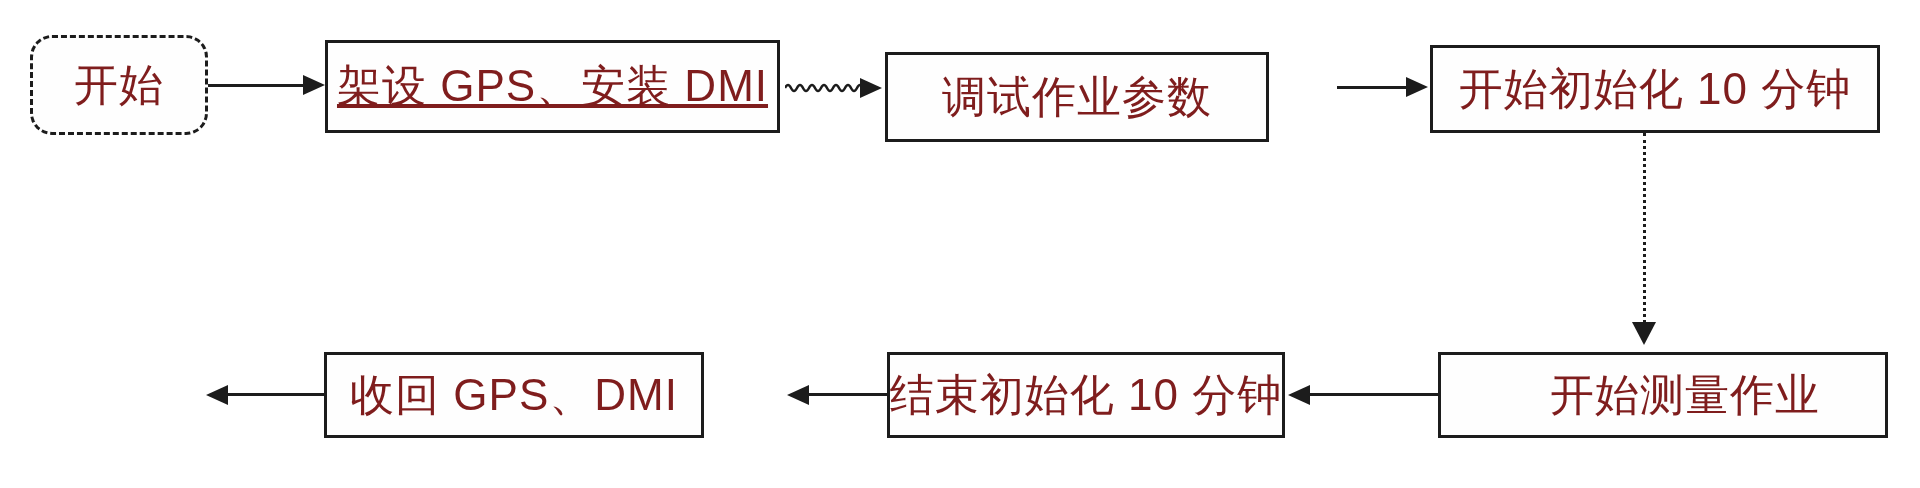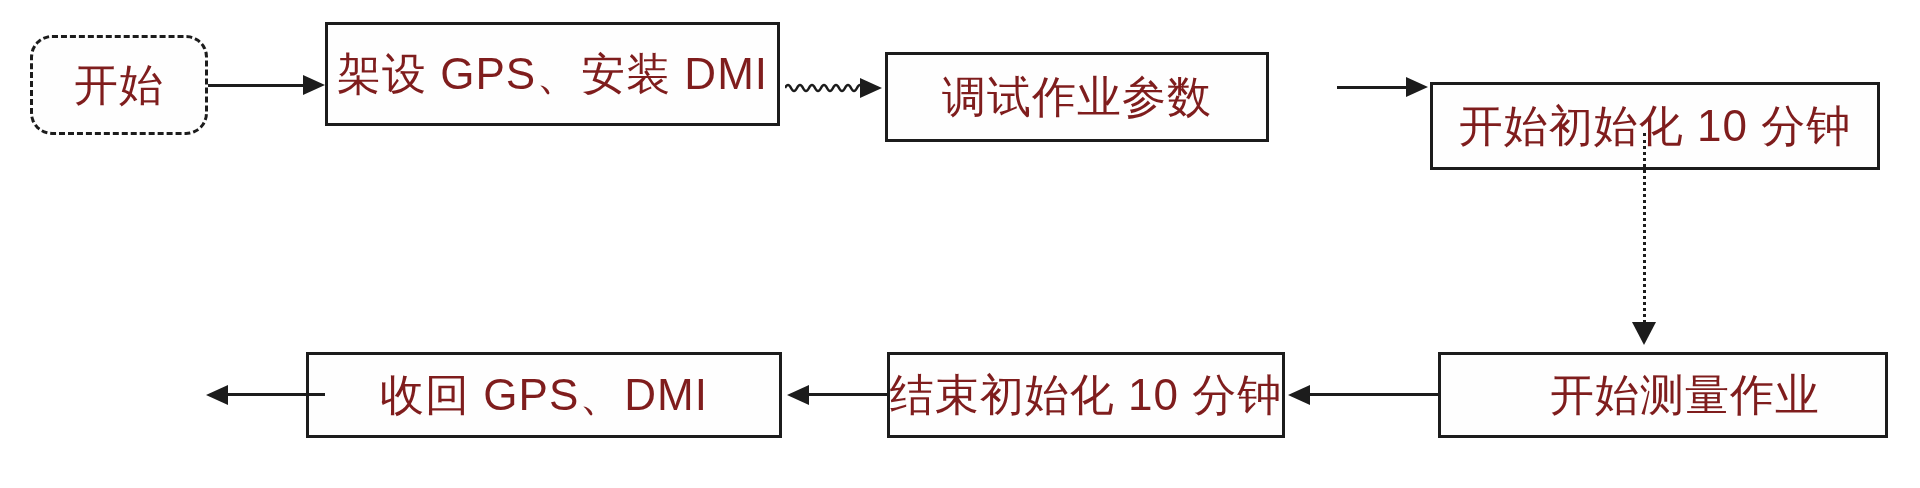--- a/index.html
+++ b/index.html
@@ -70,41 +70,41 @@
 </style>
 </head>
 <body>
 
 <div id="canvas">
 
   <div class="node terminator" style="left:30px; top:35px; width:178px; height:100px;">
     <span>开始</span>
   </div>
 
-  <div class="node" style="left:325px; top:22px; width:455px; height:104px;">
+  <div class="node" style="left:325px; top:40px; width:455px; height:93px;text-decoration:underline;">
     <span>架设 GPS、安装 DMI</span>
   </div>
 
   <div class="node" style="left:885px; top:52px; width:384px; height:90px;">
     <span>调试作业参数</span>
   </div>
 
-  <div class="node" style="left:1430px; top:45px; width:450px; height:88px;margin-top:37px;">
+  <div class="node" style="left:1430px; top:45px; width:450px; height:88px;">
     <span>开始初始化 10 分钟</span>
   </div>
 
   <div class="node" style="left:1438px; top:352px; width:450px; height:86px;padding-left:44px;">
     <span>开始测量作业</span>
   </div>
 
   <div class="node" style="left:887px; top:352px; width:398px; height:86px;">
     <span>结束初始化 10 分钟</span>
   </div>
 
-  <div class="node" style="left:306px; top:352px; width:476px; height:86px;">
+  <div class="node" style="left:324px; top:352px; width:380px; height:86px;">
     <span>收回 GPS、DMI</span>
   </div>
 
 
   <div>
     <div class="hline" style="left:208px; top:84px; width:98px;"></div>
     <div class="arrow-right" style="left:303px; top:75px;"></div>
   </div>
 
   <div>

